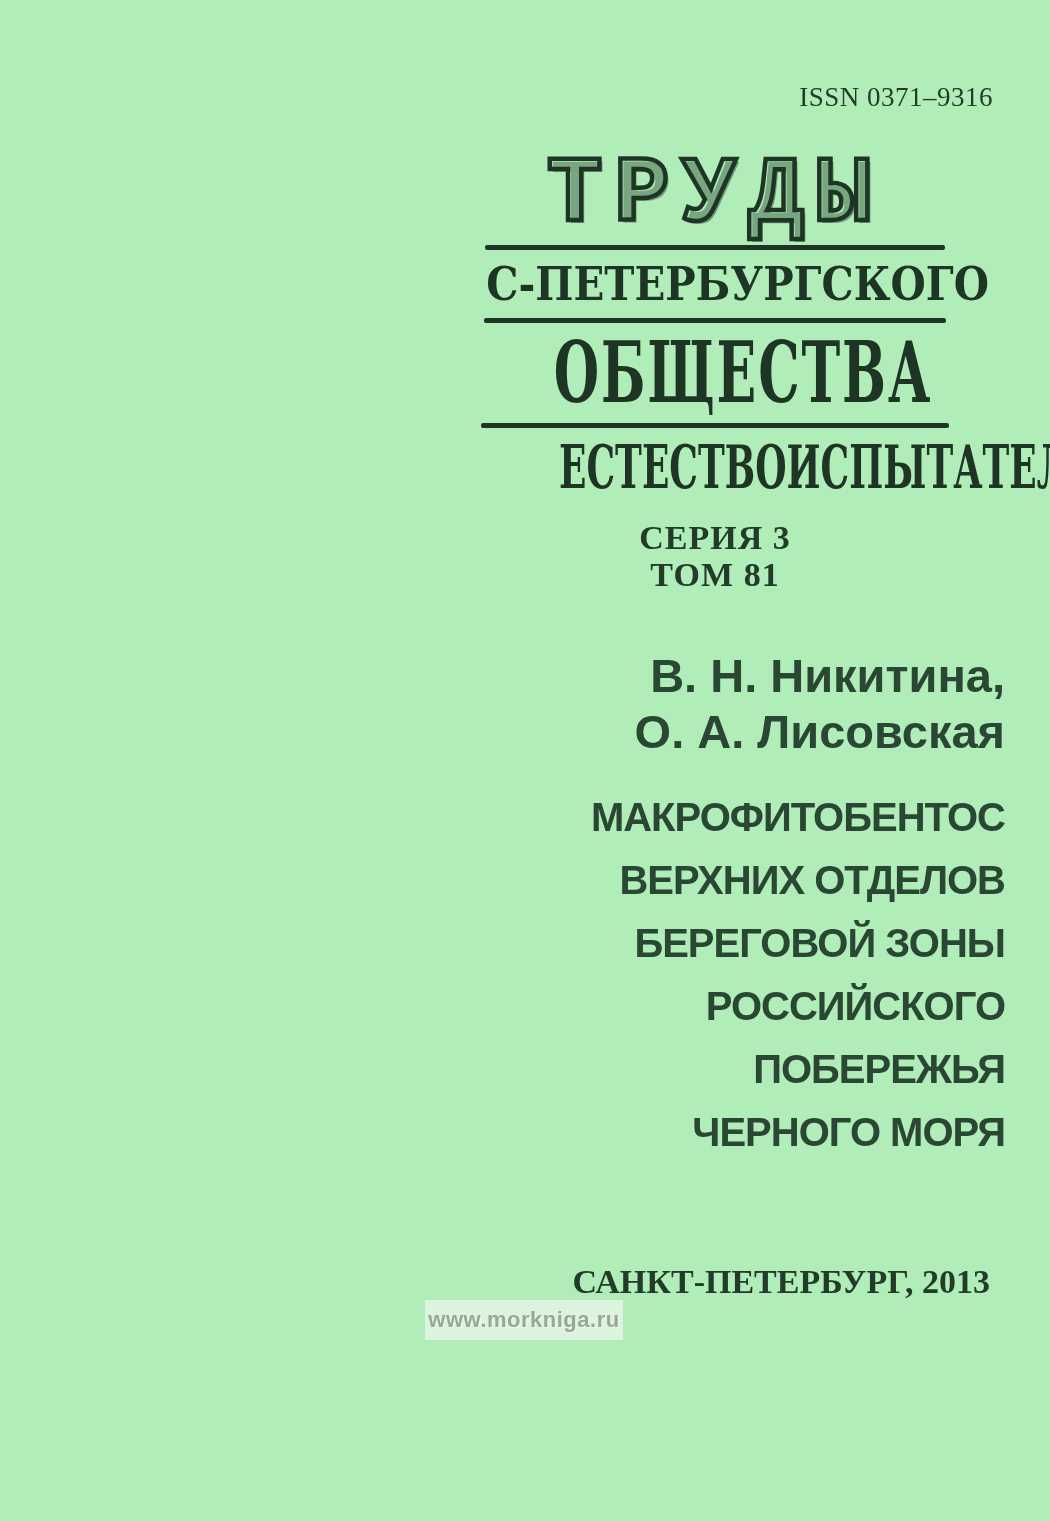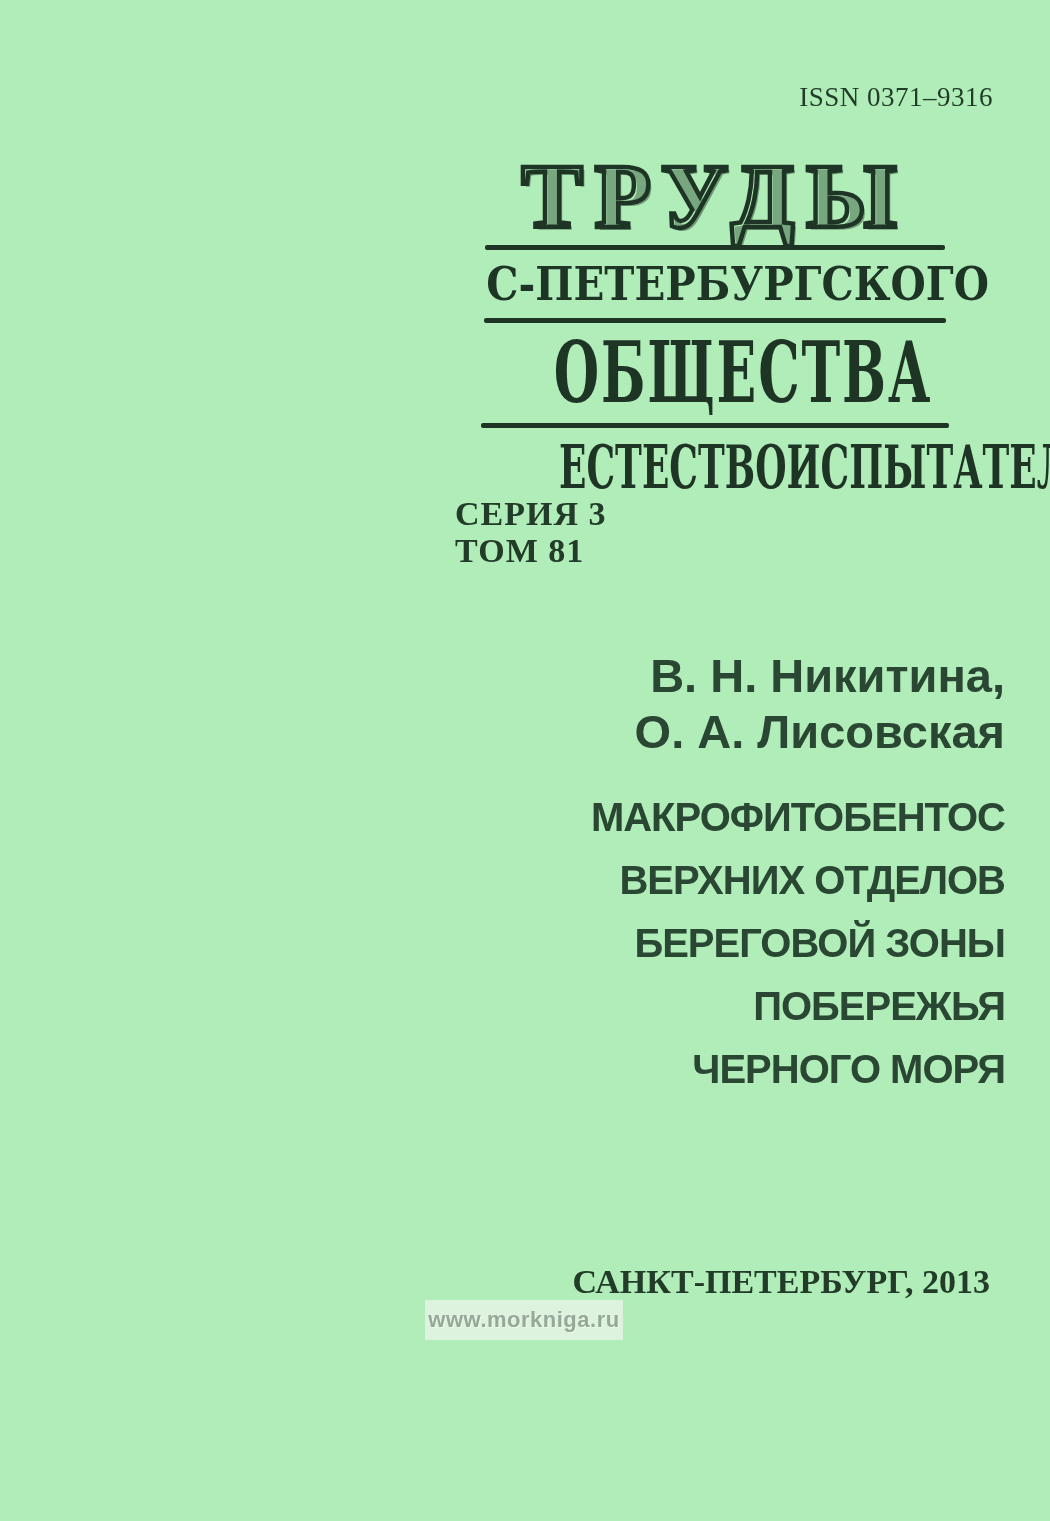--- a/index.html
+++ b/index.html
@@ -31,21 +31,21 @@
   
   .masthead {
     position: absolute;
     left: 455px;
     top: 152px;
     width: 520px;
     text-align: center;
     color: var(--ink-dark, #1e3526);
   }
   .m-trudy {
-    font-family: Liberation Serif, serif;
+    font-family: Liberation Mono, monospace;
     font-weight: bold;
     font-size: 92px;
     line-height: 88px;
     letter-spacing: 12px;
     color: rgba(177, 237, 184, 0.15);
     -webkit-text-stroke: 4.5px var(--ink-dark, #1e3526);
     text-shadow: 3px 3px 0 rgba(30, 53, 38, 0.45);
     white-space: nowrap;
   }
   .rule {
@@ -80,22 +80,23 @@
     font-size: 60px;
     line-height: 68px;
     transform: scaleX(0.60);
     white-space: nowrap;
   }
 
   
   .seriesblock {
     position: absolute;
     left: 455px;
-    top: 495px;
+    top: 519px;
     width: 520px;
+    text-align: center;
     font-family: "Liberation Serif", serif;
     font-weight: bold;
     font-size: 34px;
     line-height: 37px;
     color: var(--ink-serif, #223c29);
     letter-spacing: 1px;
   }
 
   
   .authors {
@@ -184,20 +185,21 @@
 
   <div class="authors">
     <div>В. Н. Никитина,</div>
     <div>О. А. Лисовская</div>
   </div>
 
   <div class="booktitle">
     <div>МАКРОФИТОБЕНТОС</div>
     <div>ВЕРХНИХ ОТДЕЛОВ</div>
     <div>БЕРЕГОВОЙ ЗОНЫ</div>
+    <div>РОССИЙСКОГО</div>
     <div>ПОБЕРЕЖЬЯ</div>
     <div>ЧЕРНОГО МОРЯ</div>
   </div>
 
   <div class="imprint">САНКТ-ПЕТЕРБУРГ, 2013</div>
 
   <div class="watermark">
     <span>www.morkniga.ru</span>
   </div>
 

